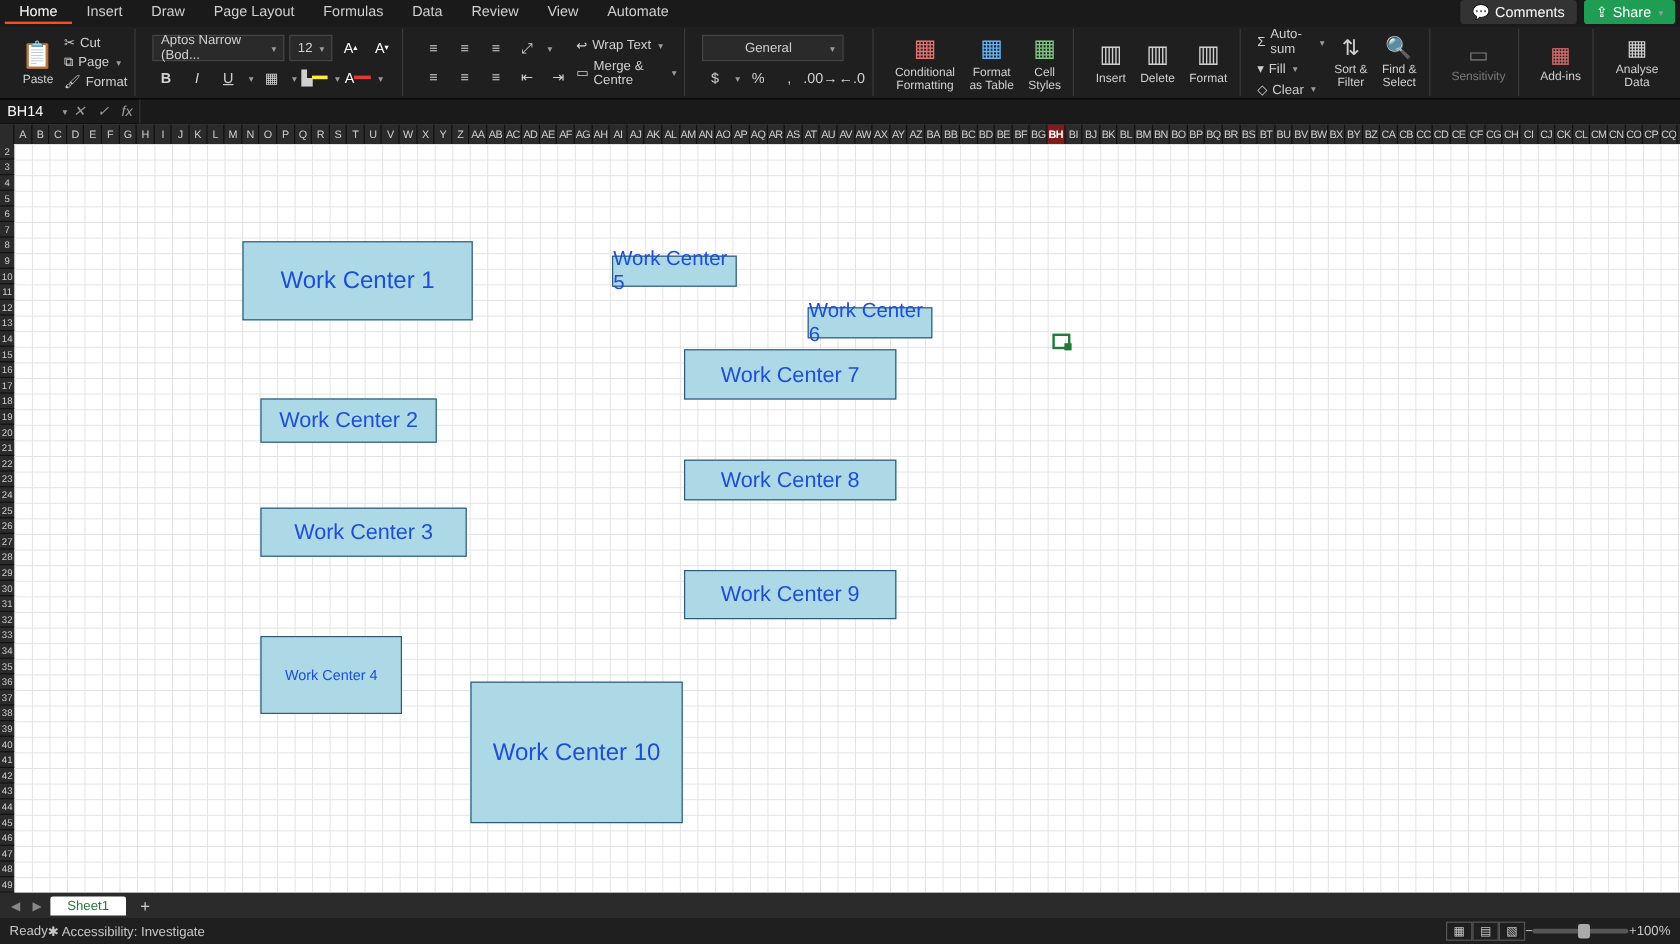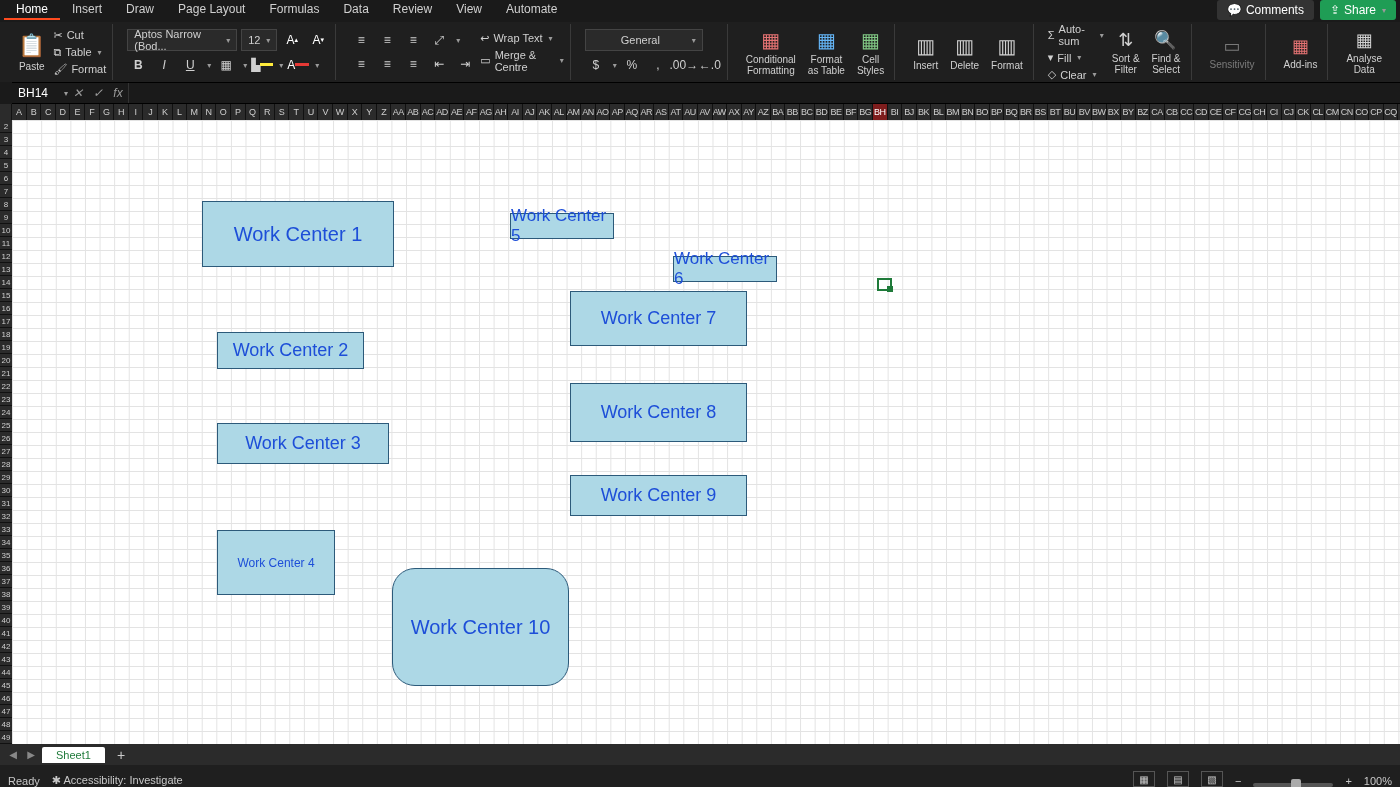--- a/index.html
+++ b/index.html
@@ -24,31 +24,31 @@
   .smallbtn { width:22px; height:20px; display:flex; align-items:center; justify-content:center; color:#d0d0d0; border-radius:2px; cursor:pointer; font-size:12px; }
   .pill { display:flex; align-items:center; justify-content:space-between; background:#2a2a2a; border:1px solid #444; height:22px; padding:0 6px; font-size:11px; color:#d0d0d0; }
   .fontbox { width:110px;gap:20px; }
   .sizebox { width:36px; text-align:center;}
   .fmtbox { width:118px;padding-left:35px; }
 
   .line-item { display:flex; align-items:center; gap:4px; font-size:11px; cursor:pointer; }
   .tri { font-size:8px; color:#9a9a9a; margin-left:2px;}
 
   
-  .fxbar { display:flex; align-items:center; height:22px; background:#1a1a1a; border-top:1px solid #000; border-bottom:1px solid #000;margin-left:12px; }
+  .fxbar { display:flex; align-items:center; height:22px; background:#1a1a1a; border-top:1px solid #000; border-bottom:1px solid #000; }
   .namebox { width:56px; color:#fff; font-size:12px; padding-left:6px; display:flex; align-items:center; justify-content:space-between; }
   .fxbtn { width:20px; display:flex; align-items:center; justify-content:center; color:#9a9a9a; font-size:12px; font-style:italic; }
   .fxinput { flex:1; background:#1a1a1a; border-left:1px solid #333; height:100%; }
 
   
   .gridwrap { position:relative; width:1400px; height:640px; background:#fff; }
   .colhead { position:absolute; top:0; left:0; right:0; height:16px; background:#2b2b2b; display:flex; }
   .colhead .corner { width:12px; border-right:1px solid #111; background:#2b2b2b; }
   .colhead .c { width:14.6px; text-align:center; color:#cfcfcf; font-size:9px; border-right:1px solid #111; line-height:16px; letter-spacing:-0.5px; overflow:hidden; }
-  .colhead .c.sel { background:#7f1d1d; color:#fff; }
+  .colhead .c.sel { background:#7f1d1d; color:#fff;font-weight:bold; }
   .rowhead { position:absolute; top:16px; left:0; width:12px; bottom:0; background:#2b2b2b; }
   .rowhead .r { height:13px; color:#cfcfcf; font-size:8px; text-align:center; border-bottom:1px solid #111; line-height:13px; }
   .cells { position:absolute; top:16px; left:12px; right:0; bottom:0;
     background-image:
       linear-gradient(to right, #e3e3e3 1px, transparent 1px),
       linear-gradient(to bottom, #e3e3e3 1px, transparent 1px);
     background-size: 14.6px 13px;
   }
   .sel-cell { position:absolute; border:2px solid #1f7a3a; background:transparent; }
   .sel-cell::after { content:""; position:absolute; right:-3px; bottom:-3px; width:6px; height:6px; background:#1f7a3a; }
@@ -59,21 +59,21 @@
   .shape.sm  { font-size:12px; }
   .shape.xs  { font-size:17px; }
 
   
   .sheetbar { position:relative; height:21px; background:#2b2b2b; display:flex; align-items:center; padding:0 6px; gap:4px; }
   .sheetbar .nav { width:14px; color:#888; font-size:10px; text-align:center; cursor:pointer; }
   .sheet-tab { background:#fff; color:#1f7a3a; font-size:11px; padding:2px 14px; border-radius:2px 2px 0 0; cursor:pointer; }
   .add-sheet { color:#ccc; font-size:14px; padding:0 8px; cursor:pointer; }
 
   
-  .status { height:22px; background:#1f1f1f; display:flex; align-items:flex-end; color:#c8c8c8; font-size:11px; padding:0 8px; gap:12px; }
+  .status { height:22px; background:#1f1f1f; display:flex; align-items:center; color:#c8c8c8; font-size:11px; padding:0 8px; }
   .status .sp { flex:1; }
   .viewbtn { width:22px; height:16px; border:1px solid #555; display:flex; align-items:center; justify-content:center; font-size:10px; cursor:pointer; }
   .slider { width:80px; height:4px; background:#555; position:relative; border-radius:2px; }
   .slider .thumb { position:absolute; left:38px; top:-4px; width:10px; height:12px; background:#aaa; border-radius:2px; }
 </style>
 </head>
 <body>
 
 <div class="menubar">
   <div id="menutabs" style="display: flex;">
@@ -106,21 +106,21 @@
       <span style="font-size:22px">📋</span>
       <span class="lbl">Paste</span>
     </div>
     <div class="rowset">
       <div class="line-item">
           <span>✂</span>
           <span>Cut</span>
         </div>
       <div class="line-item">
           <span>⧉</span>
-          <span>Table</span>
+          <span>Page</span>
           <span class="tri">▾</span>
         </div>
       <div class="line-item">
           <span>🖌</span>
           <span>Format</span>
         </div>
     </div>
   </div>
 
   <div class="group">
@@ -461,24 +461,24 @@
       <div class="r">49</div>
     </div>
   <div class="cells">
     <div id="shapes">
         <div class="shape big" style="left: 190px; top: 81px; width: 192px; height: 66px;">Work Center 1</div>
         <div class="shape med" style="left: 205px; top: 212px; width: 147px; height: 37px;">Work Center 2</div>
         <div class="shape med" style="left: 205px; top: 303px; width: 172px; height: 41px;">Work Center 3</div>
         <div class="shape sm" style="left: 205px; top: 410px; width: 118px; height: 65px;">Work Center 4</div>
         <div class="shape xs" style="left: 498px; top: 93px; width: 104px; height: 26px;">Work Center 5</div>
         <div class="shape xs" style="left: 661px; top: 93px; width: 104px; height: 26px; margin-top: 43px;">Work Center 6</div>
-        <div class="shape med" style="left: 558px; top: 171px; width: 177px; height: 55px;">Work Center 7</div>
-        <div class="shape med" style="left: 558px; top: 263px; width: 177px; height: 59px;">Work Center 8</div>
+        <div class="shape med" style="left: 558px; top: 171px; width: 177px; height: 42px;">Work Center 7</div>
+        <div class="shape med" style="left: 558px; top: 263px; width: 177px; height: 34px;">Work Center 8</div>
         <div class="shape med" style="left: 558px; top: 355px; width: 177px; height: 41px;">Work Center 9</div>
-        <div class="shape big" style="left: 380px; top: 448px; width: 177px; height: 118px; border-radius: 23px;">Work Center 10</div>
+        <div class="shape big" style="left: 380px; top: 448px; width: 177px; height: 118px;">Work Center 10</div>
       </div>
     <div class="sel-cell" id="selcell" style="left: 865px; top: 158px; width: 15px; height: 13px;"></div>
   </div>
 </div>
 
 <div class="sheetbar">
   <div class="nav">◀</div>
   <div class="nav">▶</div>
   <div class="sheet-tab">Sheet1</div>
   <div class="add-sheet">+</div>

